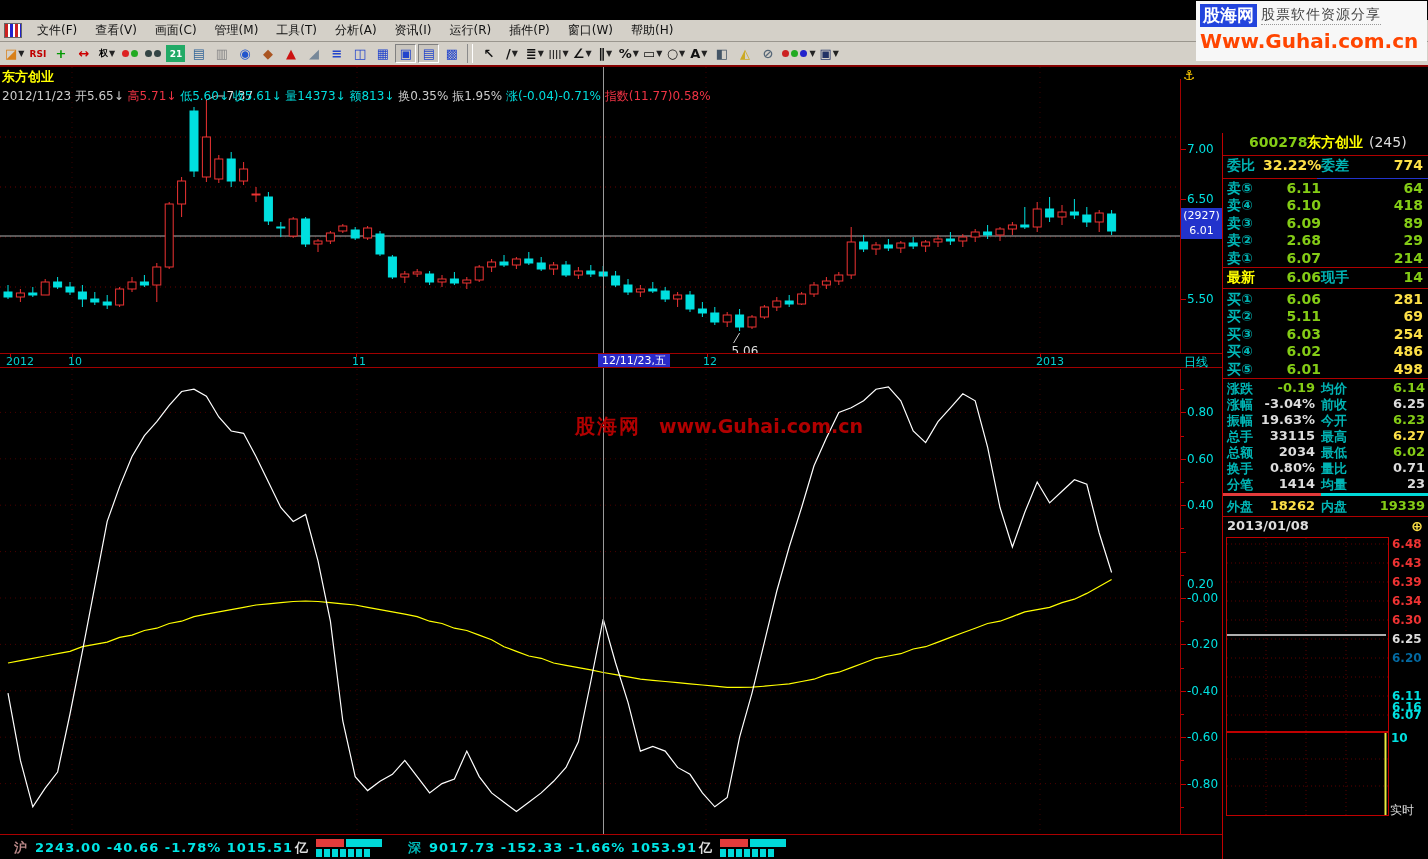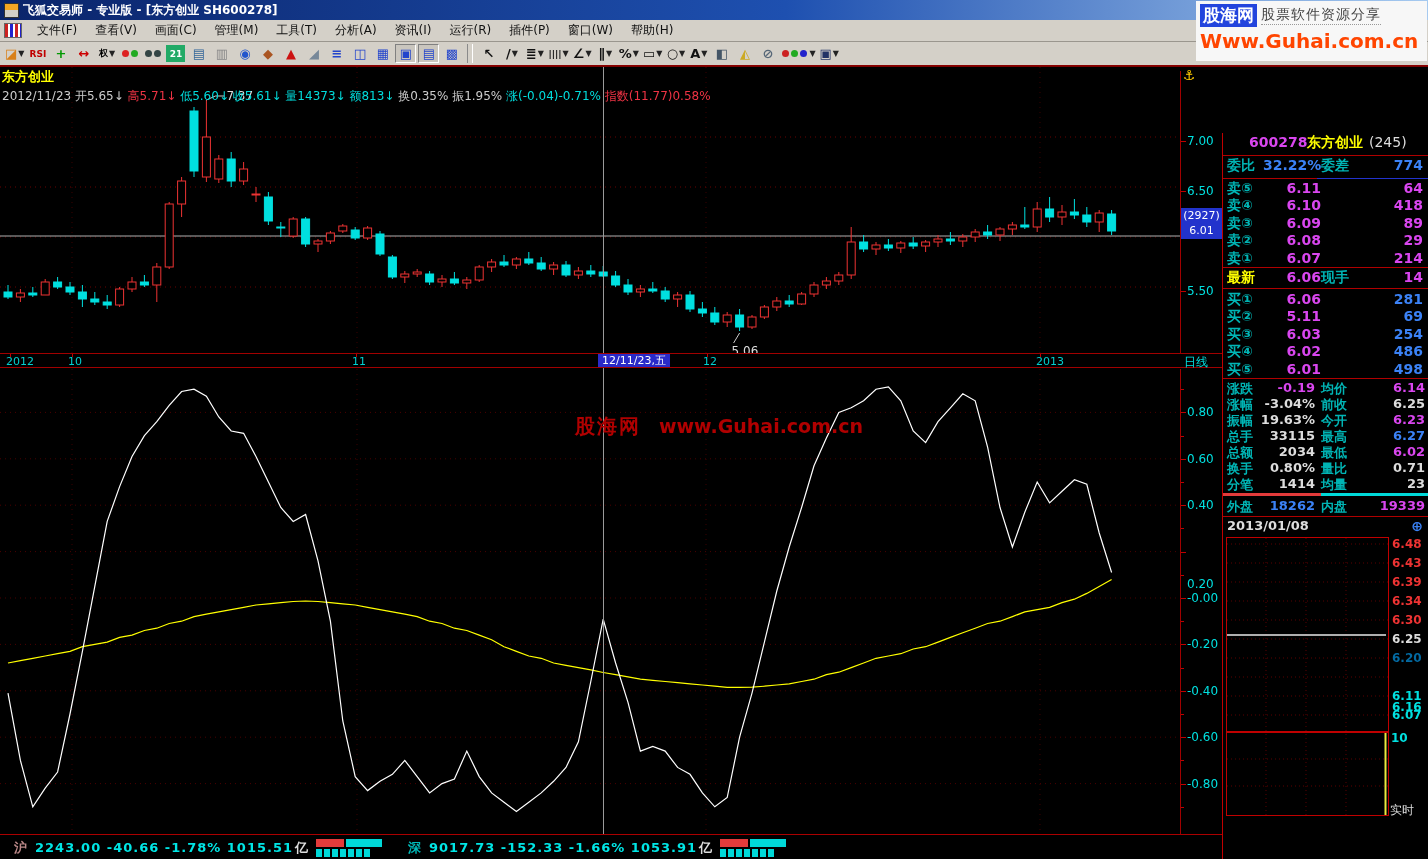--- a/index.html
+++ b/index.html
@@ -1,19 +1,19 @@
 <!DOCTYPE html>
 <html><head>
 <meta charset="utf-8">
 <style>
   html,body{margin:0;padding:0;background:#555;}
   #screen{position:relative;width:1428px;height:859px;overflow:hidden;background:#000;
           font-family:"DejaVu Sans",sans-serif;font-size:12px;}
   .abs{position:absolute;}
-  .cy{color:#d946ef}.rd{color:#3b82f6}.wh{color:#dddddd}.yl{color:#ffff00}.tl{color:#00b4b4}
+  .cy{color:#84cc16}.rd{color:#fde047}.wh{color:#dddddd}.yl{color:#ffff00}.tl{color:#00b4b4}
   
   #titlebar{left:0;top:0;width:1428px;height:20px;background:linear-gradient(90deg,#0a246a,#1e50b0 55%,#a6caf0);
             color:#fff;font-weight:bold;display:flex;align-items:center;padding-left:4px;box-sizing:border-box;}
   #title-icon{width:13px;height:13px;margin-right:4px;background:linear-gradient(180deg,#f5a623 50%,#d4d0c8 50%);border:1px solid #333;}
   
   #menubar{left:0;top:20px;width:1428px;height:22px;background:#d4d0c8;display:flex;align-items:center;
            color:#111;border-bottom:1px solid #9a968e;box-sizing:border-box;}
   #mdi-icon{width:16px;height:13px;margin:0 6px 0 4px;border:1px solid #666;background:
             repeating-linear-gradient(90deg,#c22 0 3px,#fff 3px 5px,#22c 5px 8px,#fff 8px 10px);}
   .menu-item{padding:9px 9px;cursor:default;}
@@ -76,24 +76,20 @@
   #rp-header{top:1px;}
   #mini-wrap{position:absolute;left:3px;top:404px;width:163px;height:280px;}
   .mini-price{position:absolute;left:169px;font-size:12px;font-weight:bold;}
   svg{position:absolute;}
 </style>
 </head>
 <body>
 
 <div id="screen">
 
-  <div class="abs" id="titlebar">
-    <span id="title-icon"></span>
-    <span>飞狐交易师 - 专业版 - [东方创业 SH600278]</span>
-  </div>
 
   <div class="abs" id="menubar">
     <span id="mdi-icon"></span>
     <span id="menu-items"><span class="menu-item">文件(F)</span><span class="menu-item">查看(V)</span><span class="menu-item">画面(C)</span><span class="menu-item">管理(M)</span><span class="menu-item">工具(T)</span><span class="menu-item">分析(A)</span><span class="menu-item">资讯(I)</span><span class="menu-item">运行(R)</span><span class="menu-item">插件(P)</span><span class="menu-item">窗口(W)</span><span class="menu-item">帮助(H)</span></span>
   </div>
 
   <div class="abs" id="toolbar">
       <span class="tbtn">
         <span style="color: rgb(216, 128, 24);">◪</span>
         <span class="caret">▼</span>
@@ -422,21 +418,21 @@
         <line x1="206.4" y1="33" x2="215.4" y2="29" stroke="#cccccc"></line>
         <line x1="215.4" y1="29" x2="224.4" y2="29" stroke="#cccccc"></line>
         <text x="226.4" y="33" fill="#dddddd" font-size="12">7.37</text>
         <line x1="739.6" y1="266" x2="733.6" y2="276" stroke="#cccccc"></line>
         <text x="731.6" y="288" fill="#dddddd" font-size="12">5.06</text>
       </svg>
 
     <div class="abs" id="candle-hdr1">东方创业</div>
     <div class="abs" id="candle-hdr2"><span style="color: rgb(204, 204, 204);">2012/11/23 </span><span style="color: rgb(204, 204, 204);">开5.65↓ </span><span style="color: rgb(238, 51, 68);">高5.71↓ </span><span style="color: rgb(0, 221, 221);">低5.60↓ </span><span style="color: rgb(0, 221, 221);">收5.61↓ </span><span style="color: rgb(0, 221, 221);">量14373↓ </span><span style="color: rgb(0, 221, 221);">额813↓ </span><span style="color: rgb(204, 204, 204);">换0.35% </span><span style="color: rgb(204, 204, 204);">振1.95% </span><span style="color: rgb(0, 221, 221);">涨(-0.04)-0.71% </span><span style="color: rgb(238, 51, 68);">指数(11.77)0.58%</span></div>
 
-    <div class="abs axis-col" id="price-axis" style="left:1180px;top:4px;width:42px;height:286px;">
+    <div class="abs axis-col" id="price-axis" style="left:1180px;top:12px;width:42px;height:286px;">
         <div class="tickmark" style="top: 70px;"></div>
         <div class="tick-label" style="top: 63px;">7.00</div>
         <div class="tickmark" style="top: 120px;"></div>
         <div class="tick-label" style="top: 113px;">6.50</div>
         <div class="tickmark" style="top: 220px;"></div>
         <div class="tick-label" style="top: 213px;">5.50</div>
       </div>
     <div class="abs" id="price-tag">
       <div>(2927)</div>
       <div>6.01</div>
@@ -587,21 +583,21 @@
             <span class="rp-price cy">6.10</span>
             <span class="rp-vol cy">418</span>
           </div>
           <div class="rp-row" style="top: 81.8px;">
             <span class="rp-lab tl">卖③</span>
             <span class="rp-price cy">6.09</span>
             <span class="rp-vol cy">89</span>
           </div>
           <div class="rp-row" style="top: 99.2px;">
             <span class="rp-lab tl">卖②</span>
-            <span class="rp-price cy">6.08</span>
+            <span class="rp-price cy">2.68</span>
             <span class="rp-vol cy">29</span>
           </div>
           <div class="rp-row" style="top: 116.6px;">
             <span class="rp-lab tl">卖①</span>
             <span class="rp-price cy">6.07</span>
             <span class="rp-vol cy">214</span>
           </div>
           <div class="rp-line" style="top: 134px;"></div>
           <div class="rp-row" style="top: 136px;">
             <span class="rp-lab yl">最新</span>

